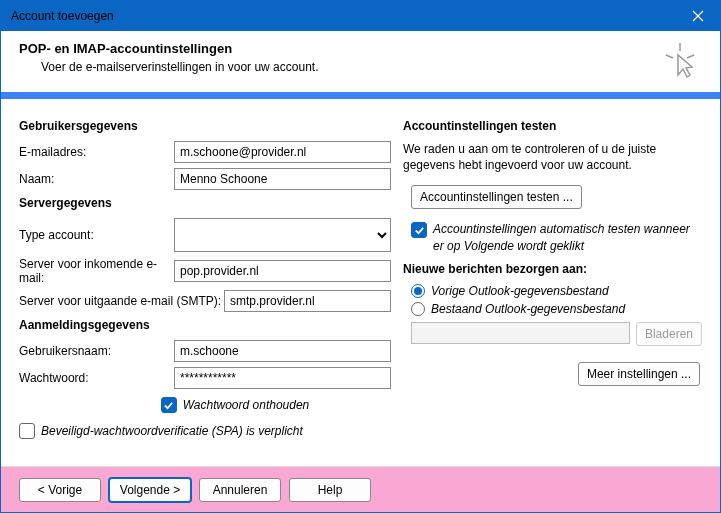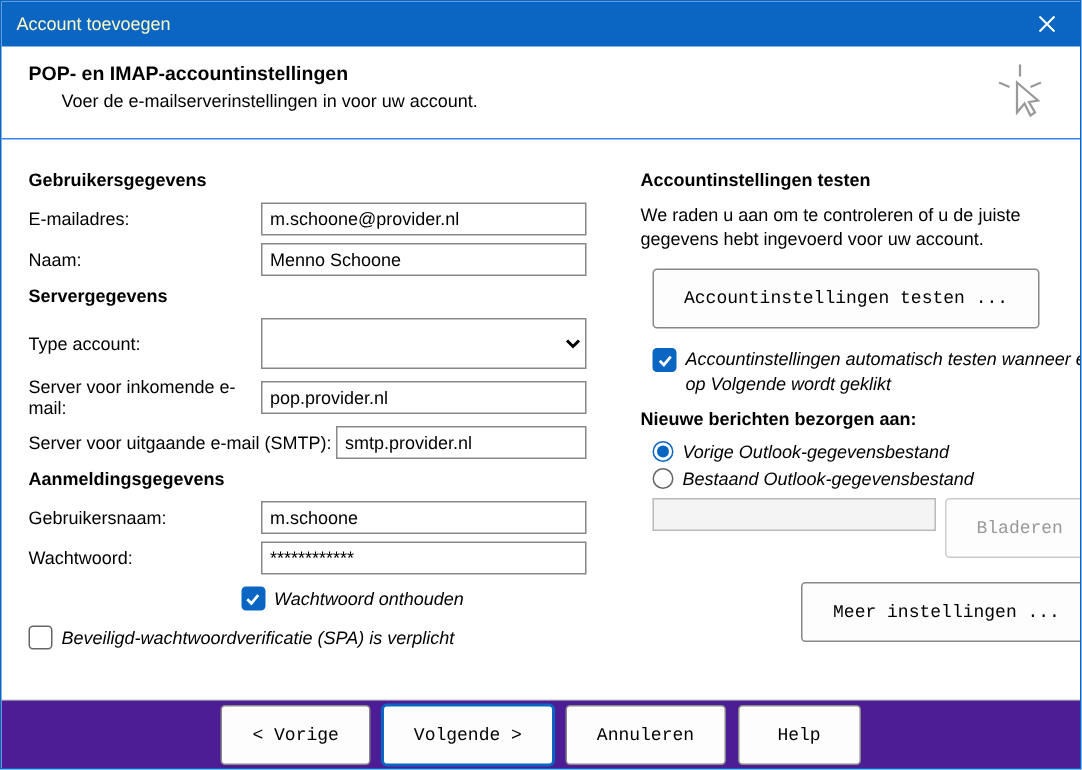--- a/index.html
+++ b/index.html
@@ -10,21 +10,21 @@
     color: #000;
     background: #fff;
     width: 721px;
     height: 513px;
     overflow: hidden;
     border: 1px solid #0a66c2;
     position: relative;
   }
   .titlebar {
     background: #0a66c2;
-    color: #fef9c3;
+    color: #000000;
     height: 30px;
     display: flex;
     align-items: center;
     padding: 0 10px;
     font-size: 12px;
     position: relative;
   }
   .titlebar .close {
     position: absolute;
     right: 0;
@@ -33,21 +33,21 @@
     height: 30px;
     display: flex;
     align-items: center;
     justify-content: center;
     color: #fff;
     font-size: 14px;
   }
   .header {
     padding: 10px 18px 18px 18px;
     position: relative;
-    border-bottom: 1px solid #3b82f6;
+    border-bottom: 7px solid #3b82f6;
   }
   .header h1 {
     font-size: 13px;
     font-weight: bold;
     margin: 0 0 4px 0;
   }
   .header p {
     margin: 0 0 0 22px;
     font-size: 12px;
     color: #000000;
@@ -55,21 +55,21 @@
   .cursor-icon {
     position: absolute;
     right: 20px;
     top: 10px;
     width: 40px;
     height: 40px;
   }
   .content {
     display: flex;
     padding: 14px 18px 8px 18px;
-    gap: 36px;
+    gap: 12px;
   }
   .col-left { flex: 1 1 50%; }
   .col-right { flex: 1 1 50%; }
   .section-title {
     font-weight: bold;
     font-size: 12px;
     margin: 6px 0 8px 0;
   }
   .row {
     display: flex;
@@ -131,23 +131,23 @@
     width: 8px; height: 8px;
     border-radius: 50%;
     background: #0a66c2;
     position: absolute;
     top: 2px; left: 2px;
   }
   .radio.checked { border-color: #0a66c2; }
   .btn {
     border: 1px solid #888;
     background: #fdfdfd;
-    height: 40px;
-    padding: 0 20px;
-    font-family: Liberation Mono, monospace;
+    height: 24px;
+    padding: 0 8px;
+    font-family: Liberation Sans, sans-serif;
     font-size: 12px;
     display: inline-flex;
     align-items: center;
     justify-content: center;
     border-radius: 3px;
     cursor: default;
   }
   .btn.disabled {
     color: #999;
     border-color: #ccc;
@@ -177,24 +177,24 @@
   }
   .footer {
     position: absolute;
     bottom: 0;
     left: 0;
     right: 0;
     height: 46px;
     border-top: 1px solid #ddd;
     display: flex;
     align-items: center;
-    justify-content: center;
+    justify-content: flex-start;
     gap: 8px;
     padding: 0 18px;
-    background: #4c1d95;
+    background: #f9a8d4;
   }
   .footer .btn { min-width: 82px; }
   .footer .btn.primary {
     border-color: #0a66c2;
     box-shadow: 0 0 0 1px #0a66c2;
   }
   .remember-row { justify-content: center; margin-top: 8px; margin-left: 60px; }
 </style>
 </head>
 <body>

